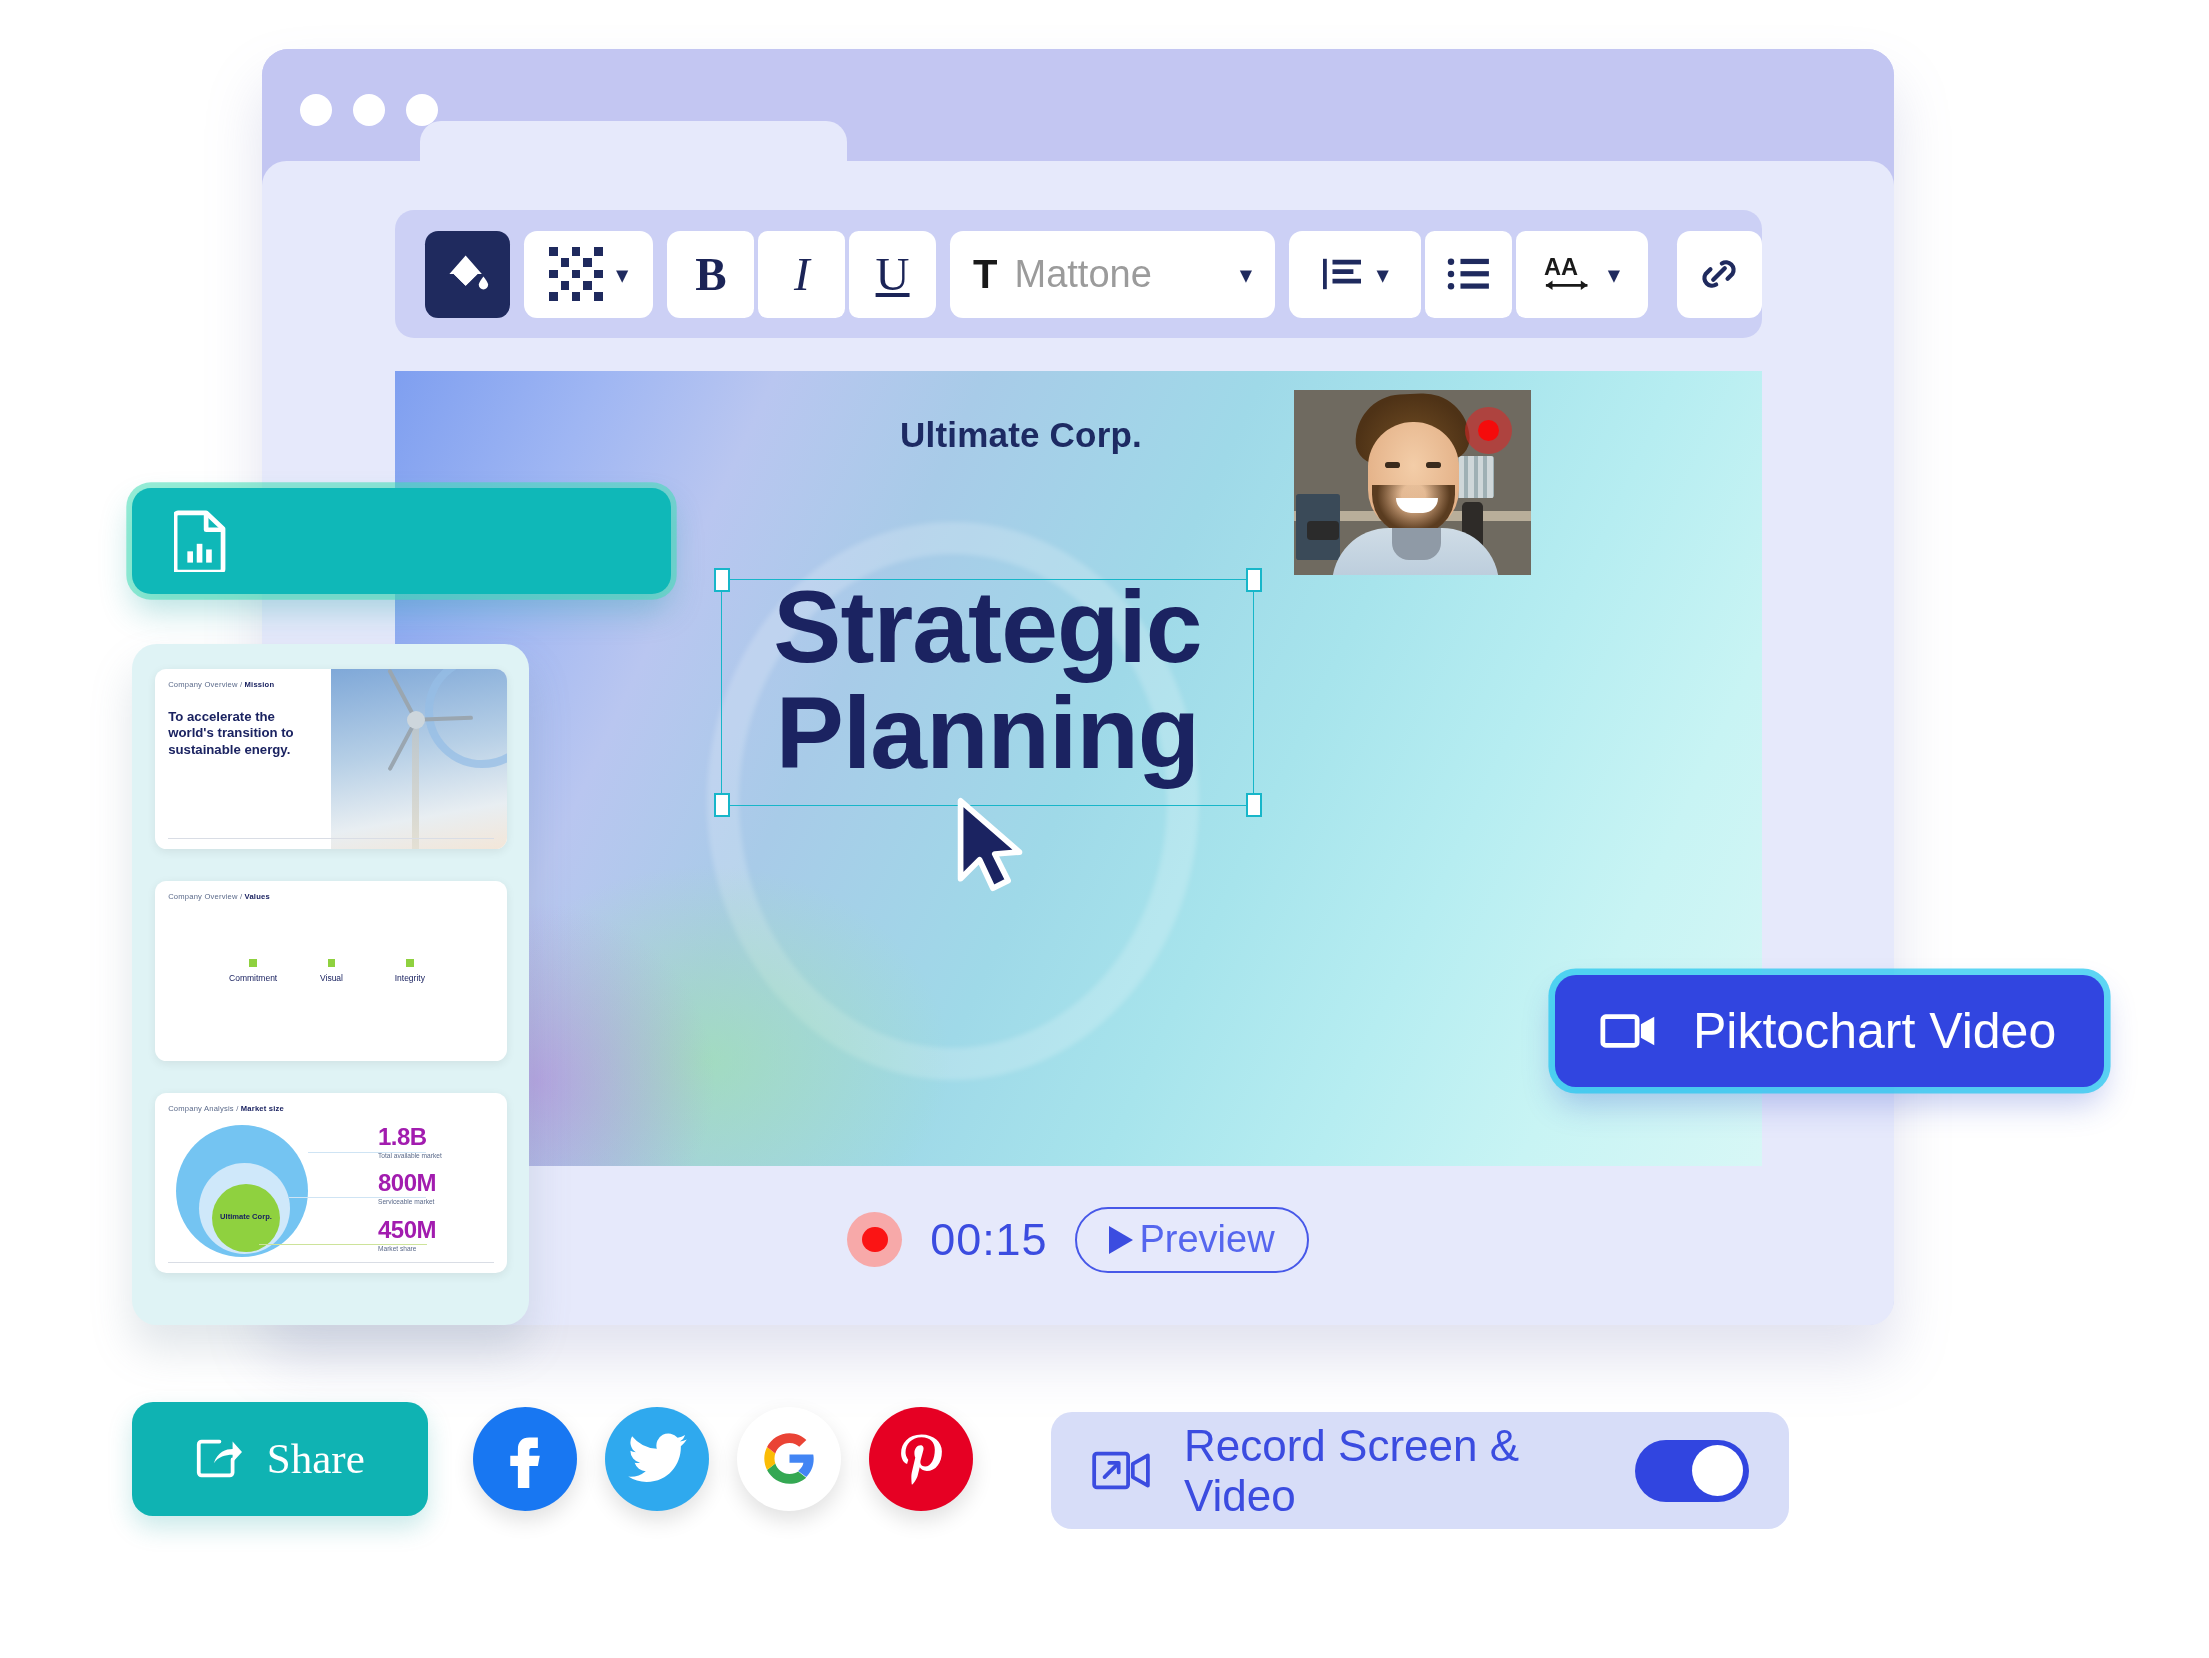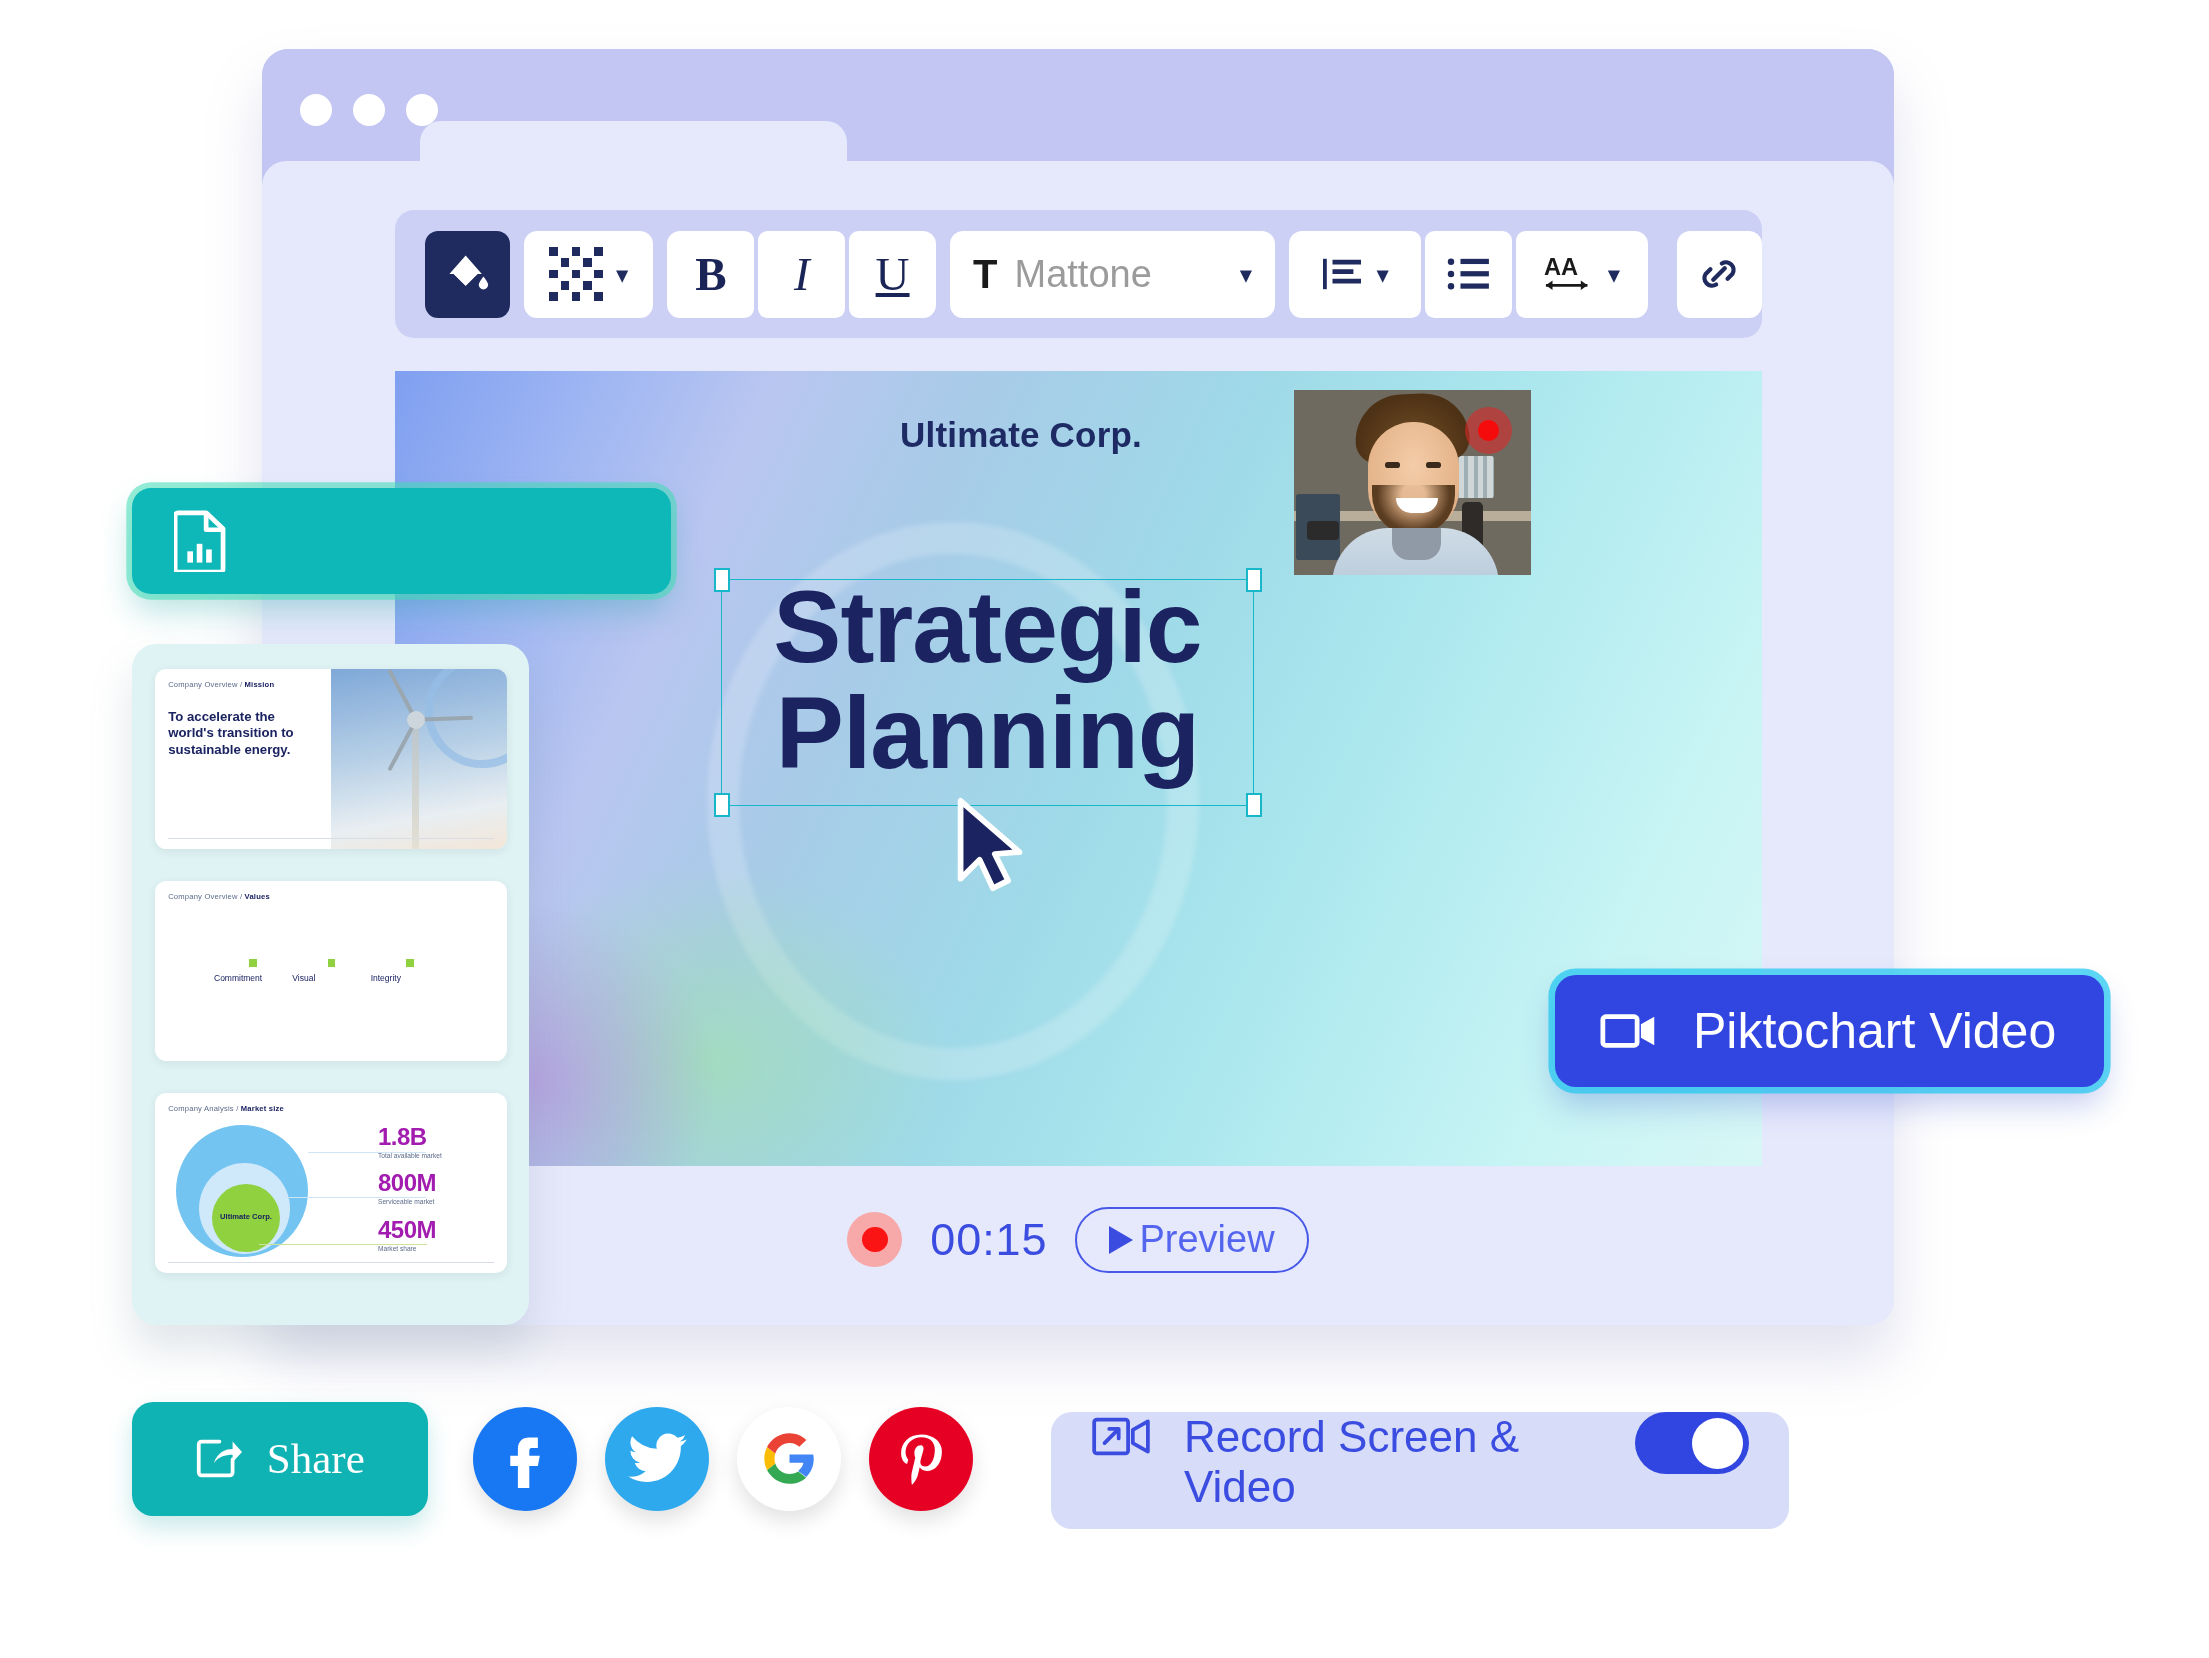--- a/index.html
+++ b/index.html
@@ -174,21 +174,21 @@
   .t1-hub { position:absolute; left:76px; top:42px; width:18px; height:18px; border-radius:50%; background:#cdd6dc;}
   .t1-b1,.t1-b2,.t1-b3 { position:absolute; left:83px; top:49px; width:3.8px; height:59px;
      background:#9aa6b0; transform-origin: 1.9px 1.9px; border-radius:1.9px;}
   .t1-b1 { transform: rotate(28deg); } .t1-b2 { transform: rotate(152deg); } .t1-b3 { transform: rotate(268deg); }
   .t1-rule { position:absolute; left:13.2px; bottom:9.5px; width:326px; height:0.9px; background:#d9dde5; }
   
   .t2 { display:grid; grid-template-columns: repeat(6,1fr); grid-template-rows: repeat(3,1fr); }
   .t2 div { width:100%; height:100%; }
   .t2-ov { position:absolute; left:59px; top:60px; width:235px; height:61px; background:#fff;
      display:flex; align-items:center; }
-  .t2-ov span { flex:1; font-size:8.5px; color:#1b2361; }
+  .t2-ov span { flex:1; text-align:center; font-size:8.5px; color:#1b2361; }
   .t2-ov span i { display:block; width:7.6px; height:7.6px; background:#8fd13f; margin:0 auto 5.7px; }
   
   .t3-circles { position:absolute; left:21px; top:32px; width:132px; height:132px; }
   .c-big { position:absolute; left:0; top:0; width:132px; height:132px; border-radius:50%; background:#74c4f2; }
   .c-mid { position:absolute; left:23px; top:38px; width:91px; height:91px; border-radius:50%; background:#cfe8fa; }
   .c-sml { position:absolute; left:36px; top:59px; width:68px; height:68px; border-radius:50%; background:#8fd13f;
      display:flex; align-items:center; justify-content:center; text-align:center;
      font-size:7.6px; font-weight:bold; color:#1b2361; line-height:1.15;}
   .stat { position:absolute; right:15px; }
   .stat b { display:block; font-size:24px; color:#a21caf; letter-spacing:-0.5px; }
@@ -214,21 +214,21 @@
   .share-btn .lbl { color:#fff; font-size:43px;font-family:Liberation Serif, serif; }
   .socials { display:flex; align-items:center; gap:28px; margin-left:45px; }
   .soc { width:104px; height:104px; border-radius:50%; display:flex;
      align-items:center; justify-content:center; cursor:pointer;
      box-shadow:0 9.5px 21px rgba(0,0,0,.12); }
   .soc-fb { background:#1877f2; }
   .soc-tw { background:#2fa9ee; }
   .soc-gg { background:#ffffff; }
   .soc-pin{ background:#e60023; }
   .record-chip { margin-left:78px; width:738px; height:117px; background:#d7ddf8;
-     border-radius:21px; display:flex; align-items:flex-start; gap:32px; padding:0 40px; cursor:pointer;margin-top:24px; }
+     border-radius:21px; display:flex; align-items:center; gap:32px; padding:0 40px; cursor:pointer;margin-top:24px; }
   .record-chip .lbl { font-size:44px; color:#3b4ce0; flex:1; }
   .toggle { width:114px; height:62px; border-radius:32px; background:#3145e0;
      position:relative; cursor:pointer; }
   .knob { position:absolute; right:5.7px; top:5.7px; width:51px; height:51px; border-radius:50%; background:#fff; }
 </style>
 </head>
 <body>
 
 <div class="stage">
 

